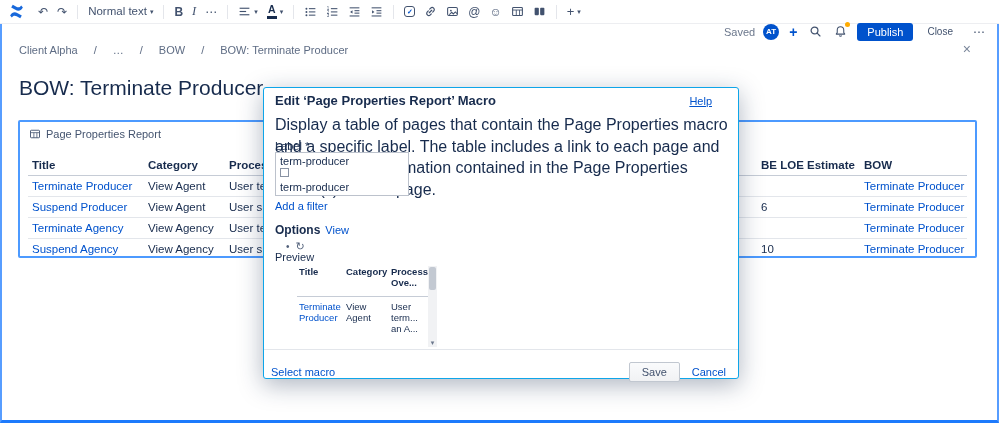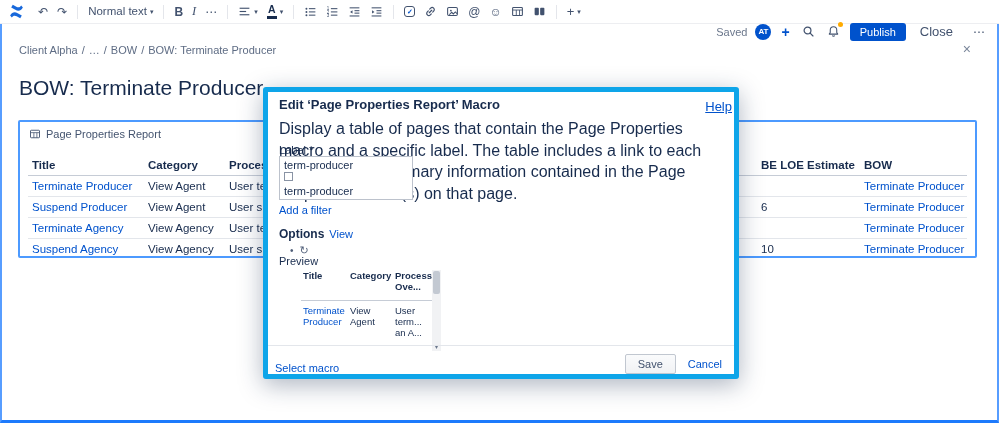--- a/index.html
+++ b/index.html
@@ -36,32 +36,32 @@
 
   .tb-right { margin-left:auto; display:flex; align-items:center; gap:8px;margin-top:40px; }
   .saved { font-size:11px; color:#6B778C; }
   .avatar { width:16px; height:16px; border-radius:50%; background:#0052CC; color:#fff;
             font-size:8px; font-weight:bold; display:flex; align-items:center; justify-content:center; cursor:pointer; }
   .create-plus { color:#0052CC; font-size:14px; font-weight:bold; background:none; border:none; cursor:pointer; padding:0 2px; line-height:1; }
   .bell-wrap { position:relative; display:inline-flex; }
   .bell-badge { position:absolute; top:-1px; right:-1px; width:5px; height:5px; border-radius:50%; background:#FFAB00; }
   .publish { background:#0052CC; color:#fff; font-size:11px; border:none; border-radius:3px;
              padding:3px 10px; cursor:pointer; font-family:"Liberation Sans",sans-serif; }
-  .close-btn { font-size:13px; color:#42526E; background:none; border:none; cursor:pointer; font-family:"Liberation Sans",sans-serif; }
+  .close-btn { font-size:10px; color:#42526E; background:none; border:none; cursor:pointer; font-family:"Liberation Sans",sans-serif; }
   .more { font-size:12px; color:#42526E; background:none; border:none; cursor:pointer; }
 
   
   .frame {
     position:absolute; left:0; right:0; top:24px; bottom:0; z-index:60;
     border-left:2px solid #579DFF; border-right:2px solid #579DFF; border-bottom:3px solid #1D7AFC;
     pointer-events:none;
   }
 
   
-  .crumbs { position:absolute; top:44px; left:19px; z-index:5; display:flex; gap:4px;
+  .crumbs { position:absolute; top:44px; left:19px; z-index:5; display:flex; gap:16px;
             font-size:11px; color:#5E6C84; align-items:center; }
   .crumbs a, .crumbs span { color:#5E6C84; }
   .bc-close { position:absolute; top:41px; right:28px; z-index:5; font-size:14px; color:#7A869A; cursor:pointer; }
 
   
   .page-title { position:absolute; top:76px; left:19px; margin:0; z-index:5;
                 font-size:21px; font-weight:400; color:#172B4D; }
 
   
   .macro { position:absolute; left:18px; top:120px; width:959px; height:138px; z-index:5;
@@ -69,24 +69,24 @@
   .macro-head { display:flex; align-items:center; gap:5px; font-size:11px; color:#44546F; margin:2px 0 16px 1px; }
   table.props { width:100%; border-collapse:collapse; table-layout:fixed; font-size:11.5px; }
   table.props th { text-align:left; font-weight:bold; color:#172B4D; padding:3px 4px 4px;
                    border-bottom:1px solid #C6CCD6; white-space:nowrap; overflow:hidden; }
   table.props td { padding:4px 4px; border-bottom:1px solid #E3E6EB; color:#172B4D;
                    white-space:nowrap; overflow:hidden; }
   .link { color:#0052CC; }
 
   
   .modal { position:absolute; left:263px; top:87px; width:476px; height:292px; z-index:100;
-           background:#fff; border:5px solid #0ea5e9; border-radius:3px;
+           background:#fff; border:1px solid #0ea5e9; border-radius:3px;
            box-shadow:0 6px 24px rgba(23,43,77,.35); }
   .dlg-title { position:absolute; left:11px; top:5px; margin:0; font-size:13px; font-weight:bold; color:#172B4D; }
-  .help { position:absolute; right:2px; top:7px; font-size:13px; color:#0052CC;text-decoration:underline; }
+  .help { position:absolute; right:26px; top:7px; font-size:11px; color:#0052CC;text-decoration:underline; }
   .desc { position:absolute; left:11px; top:26px; right:8px; margin:0; font-size:16px; line-height:1.35; color:#172B4D; }
   .fld  { position:absolute; left:11px; top:52px; font-size:11px; color:#172B4D; }
   .req  { margin-left:3px; }
   .label-input { position:absolute; left:11px; top:64px; width:134px; height:28px;
                  border:1px solid #BCC2CC; background:#fff; font-size:11px; color:#172B4D; padding:2px 4px; cursor:text; }
   .cursor-box { position:absolute; left:4px; top:15px; width:9px; height:9px; border:1px solid #8993A4; }
   .label-suggest { position:absolute; left:11px; top:91px; width:134px; height:17px;
                    border:1px solid #BCC2CC; border-top:none; background:#fff;
                    font-size:11px; color:#172B4D; padding:2px 4px; cursor:pointer; }
   .addf { position:absolute; left:11px; top:112px; font-size:11px; color:#0052CC; }
@@ -99,21 +99,21 @@
   .preview { position:absolute; left:11px; top:176px; width:162px; height:83px; overflow:hidden; background:#fff; }
   .pv-table { margin-left:22px; width:132px; border-collapse:collapse; table-layout:fixed; font-size:9.5px; }
   .pv-table th { text-align:left; vertical-align:top; padding:2px 2px 3px; height:32px;
                  border-bottom:1px solid #C6CCD6; color:#172B4D; font-weight:bold; }
   .pv-table td { vertical-align:top; padding:4px 2px 0; color:#172B4D; }
   .sb { position:absolute; right:0; top:2px; bottom:0; width:9px; background:#F1F2F4; cursor:pointer; }
   .sb-thumb { position:absolute; top:1px; left:1px; width:7px; height:23px; background:#C3C9D2; border-radius:2px; }
   .sb-arrow { position:absolute; bottom:0; left:0; width:9px; height:9px; font-size:7px; line-height:9px;
               text-align:center; color:#6B778C; }
   .modal-foot { position:absolute; left:0; right:0; bottom:0; height:29px; border-top:1px solid #E3E6EB;
-                display:flex; align-items:flex-end; justify-content:space-between; padding:16px 12px 0 7px; }
+                display:flex; align-items:center; justify-content:space-between; padding:16px 12px 0 7px; }
   .modal-foot a { font-size:11px; color:#0052CC; }
   .foot-right { display:flex; align-items:center; gap:12px; }
   .save { font-size:11px; color:#42526E; background:linear-gradient(#FAFBFC,#F1F2F4);
           border:1px solid #C1C7D0; border-radius:2px; padding:3px 12px; cursor:pointer;
           font-family:"Liberation Sans",sans-serif; }
 </style>
 </head>
 <body>
 
 <header class="toolbar">

